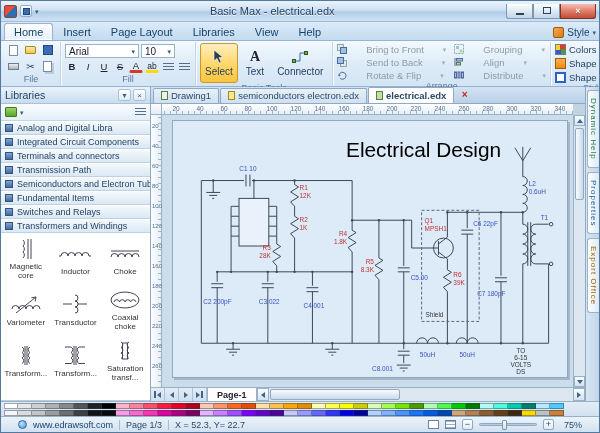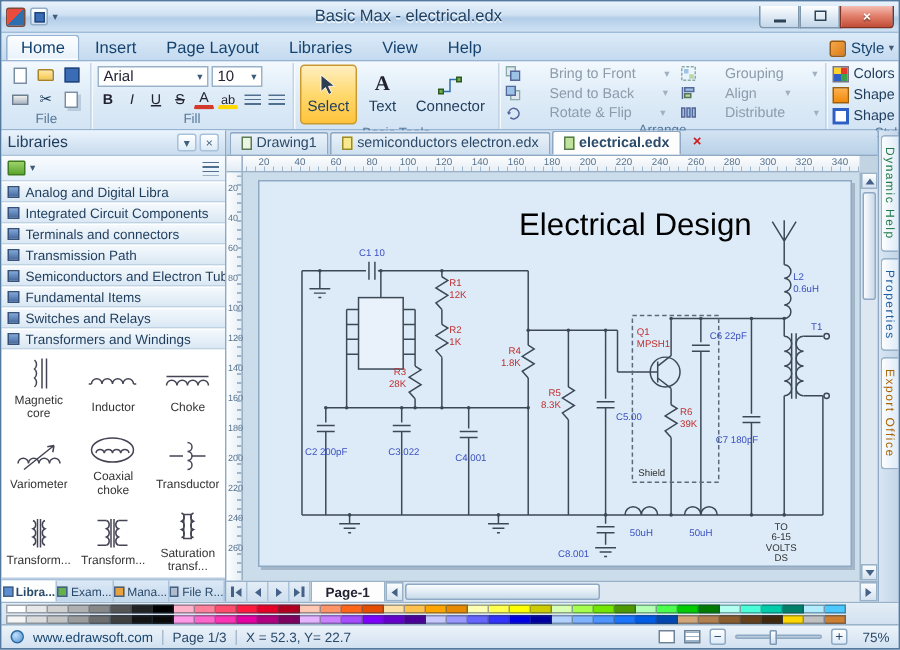--- a/index.html
+++ b/index.html
@@ -141,21 +141,21 @@
 .stab{writing-mode:vertical-rl;font-size:8px;letter-spacing:1px;padding:7px 1px;background:linear-gradient(90deg,#fdfeff,#dceaf6);border:1px solid #9ab2c8;border-right:none;border-radius:3px 0 0 3px;white-space:nowrap}
 .stab.s1{color:#1e7a46}.stab.s2{color:#1d5c9e}.stab.s3{color:#a86400}
 
 
 .palette{height:15px;background:linear-gradient(#e3edf6,#d2e1f0);border-top:1px solid #9ab2c8;padding:1px 3px;display:flex;flex-direction:column;gap:1px}
 .prow{display:flex}
 .swatch{width:14px;height:6px;border:1px solid rgba(40,60,80,.45);border-left:none}
 .prow .swatch:first-child{border-left:1px solid rgba(40,60,80,.45)}
 
 
-.statusbar{height:16px;display:flex;align-items:center;gap:6px;background:linear-gradient(#ecf3fa,#d2e1f0);padding:0 6px;font-size:9px;color:#2a4a6a;border-top:1px solid #9ab2c8}
+.statusbar{height:16px;display:flex;align-items:center;gap:6px;background:linear-gradient(#ecf3fa,#d2e1f0);padding:0 17px;font-size:9px;color:#2a4a6a;border-top:1px solid #9ab2c8}
 .globe{width:9px;height:9px;border-radius:50%;border:1px solid #2a6aa0;background:radial-gradient(circle at 35% 35%,#bfe0ff,#4f93d2)}
 .ssep{width:1px;height:10px;background:#aabccc}
 .spacer{flex:1}
 .vic{width:11px;height:9px;border:1px solid #6c8298;background:#fff}
 .vic.lines{background:repeating-linear-gradient(#9ab2c8 0 1px,#fff 1px 3px)}
 .zbtn{width:11px;height:11px;display:flex;align-items:center;justify-content:center;border:1px solid #8fa9c4;border-radius:2px;background:linear-gradient(#fff,#dcebf7);font-size:9px;color:#2a4a6a;line-height:1}
 .slider{width:58px;height:3px;background:#b8cadb;border:1px solid #8fa9c4;position:relative;border-radius:2px}
 .sthumb{position:absolute;left:22px;top:-4px;width:5px;height:10px;background:linear-gradient(#fff,#cfe0ef);border:1px solid #7e99b4;border-radius:1px}
 .zoomlbl{min-width:22px;text-align:right}
 .siteln{color:#17456e}
@@ -441,31 +441,31 @@
         </div>
         <div class="sym">
           <svg width="32" height="24" viewBox="0 0 32 24">
               <path d="M2,16 a3.5,3.5 0 0 1 7,0 a3.5,3.5 0 0 1 7,0 a3.5,3.5 0 0 1 7,0 a3.5,3.5 0 0 1 7,0"></path>
               <path d="M6,20 L26,4 M26,4 l-4.5,0.8 M26,4 l-0.8,4.5"></path>
             </svg>
           <span class="sym-label">Variometer</span>
         </div>
         <div class="sym">
           <svg width="32" height="24" viewBox="0 0 32 24">
+              <path d="M16,2 a3,3 0 0 1 0,6 a3,3 0 0 1 0,6 a3,3 0 0 1 0,6"></path>
+              <path d="M4,11 H13 M19,11 H28"></path>
+            </svg>
+          <span class="sym-label">Transductor</span>
+        </div>
+        <div class="sym">
+          <svg width="32" height="24" viewBox="0 0 32 24">
               <path d="M5,14 a2.8,2.8 0 0 1 5.5,0 a2.8,2.8 0 0 1 5.5,0 a2.8,2.8 0 0 1 5.5,0 a2.8,2.8 0 0 1 5.5,0"></path>
               <ellipse cx="16" cy="12" rx="14" ry="8"></ellipse>
             </svg>
           <span class="sym-label">Coaxial choke</span>
-        </div>
-        <div class="sym">
-          <svg width="32" height="24" viewBox="0 0 32 24">
-              <path d="M16,2 a3,3 0 0 1 0,6 a3,3 0 0 1 0,6 a3,3 0 0 1 0,6"></path>
-              <path d="M4,11 H13 M19,11 H28"></path>
-            </svg>
-          <span class="sym-label">Transductor</span>
         </div>
         <div class="sym">
           <svg width="30" height="24" viewBox="0 0 30 24">
               <path d="M11,3 a3,3 0 0 1 0,5.5 a3,3 0 0 1 0,5.5 a3,3 0 0 1 0,5.5"></path>
               <path d="M19,3 a3,3 0 0 0 0,5.5 a3,3 0 0 0 0,5.5 a3,3 0 0 0 0,5.5"></path>
               <path d="M14,2 V21 M16,2 V21"></path>
             </svg>
           <span class="sym-label">Transform...</span>
         </div>
         <div class="sym">
@@ -478,38 +478,20 @@
           <span class="sym-label">Transform...</span>
         </div>
         <div class="sym">
           <svg width="30" height="24" viewBox="0 0 30 24">
               <path d="M11,3 a3,3 0 0 1 0,5.5 a3,3 0 0 1 0,5.5 a3,3 0 0 1 0,5.5"></path>
               <path d="M19,3 a3,3 0 0 0 0,5.5 a3,3 0 0 0 0,5.5 a3,3 0 0 0 0,5.5"></path>
               <rect x="12.5" y="4" width="5" height="16"></rect>
             </svg>
           <span class="sym-label">Saturation transf...</span>
         </div>
-      </div>
-      <div class="lp-tabs">
-        <div class="lp-tab active">
-            <span class="tabi b1"></span>
-            <span>Libra...</span>
-          </div>
-        <div class="lp-tab">
-            <span class="tabi b2"></span>
-            <span>Exam...</span>
-          </div>
-        <div class="lp-tab">
-            <span class="tabi b3"></span>
-            <span>Mana...</span>
-          </div>
-        <div class="lp-tab">
-            <span class="tabi b4"></span>
-            <span>File R...</span>
-          </div>
       </div>
     </div>
 
     <div class="docarea">
       <div class="doctabs">
         <div class="dtab">
             <span class="dpage"></span>
             <span>Drawing1</span>
           </div>
         <div class="dtab">

